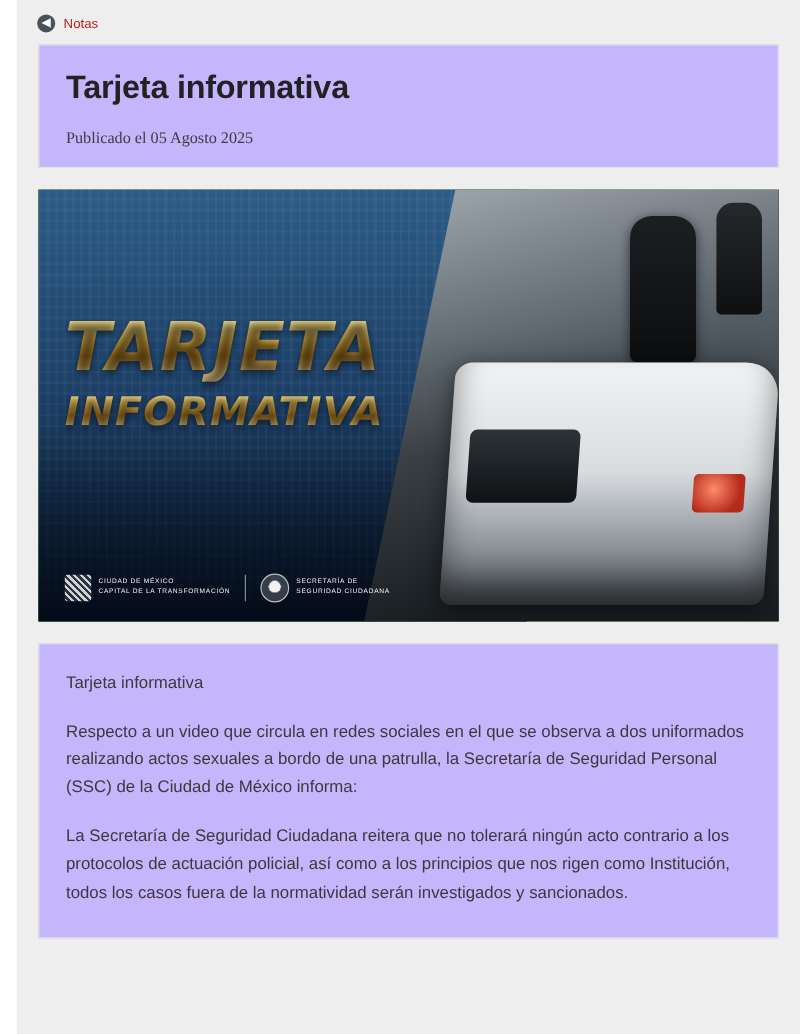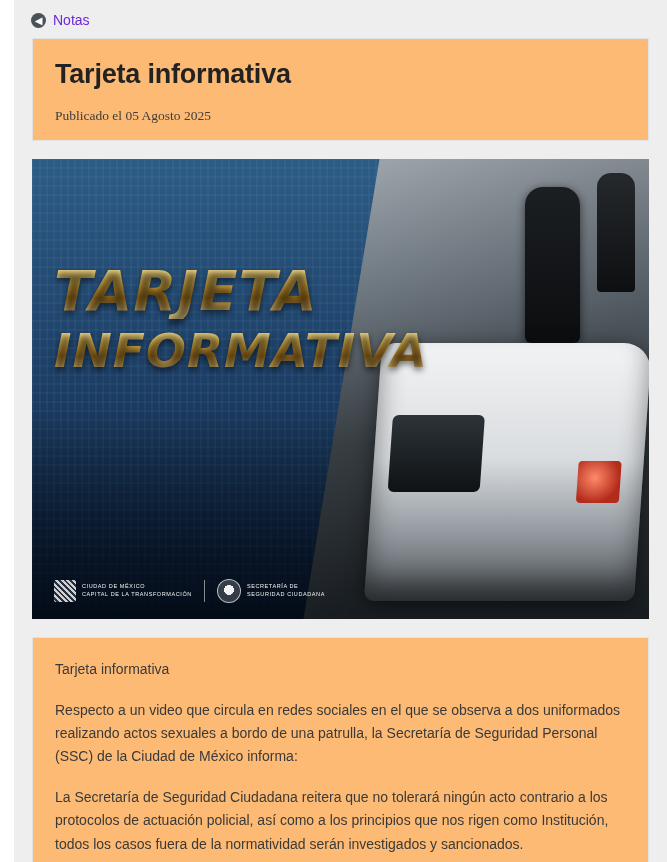--- a/index.html
+++ b/index.html
@@ -53,27 +53,27 @@
     border-radius: 50%;
     background: #4b5257;
     color: #ffffff;
     font-size: 10px;
     line-height: 15px;
     text-align: center;
     display: inline-block;
     flex: 0 0 auto;
   }
   .back-label {
-    font-size: 14px;
-    color: #6d28d9;
+    font-size: 11px;
+    color: #b91c1c;
   }
 
   
   .card {
-    background: #fdba74;
+    background: #c4b5fd;
     border: 1px solid #e2e2e2;
     box-sizing: border-box;
   }
   .title-card {
     margin: 0 18px 0 18px;
     padding: 20px 22px 16px 22px;
     border-bottom: 1px solid #e2e2e2;
   }
   .title {
     font-size: 27px;
@@ -86,21 +86,21 @@
     font-size: 13.5px;
     color: #3d3d3d;
     margin: 0;
     font-family: Liberation Serif, serif;
   }
 
   
   .hero {
     position: relative;
     margin: 18px 18px 0 18px;
-    height: 460px;
+    height: 360px;
     overflow: hidden;
     background: #4d7c0f;
     padding-left: 11px;
   }
   .hero-left {
     position: absolute;
     inset: 0;
     background:
       linear-gradient(to bottom, rgba(12,30,52,0.55), rgba(8,20,38,0.88)),
       linear-gradient(115deg, #1b3a5c 0%, #16314f 35%, #0e2votes 100%);
@@ -194,21 +194,21 @@
     letter-spacing: 1px;
     color: #d9a43a;
     background: linear-gradient(to bottom, #f7e9a8 0%, #e0b54a 35%, #a9751c 62%, #f2dd9a 100%);
     -webkit-background-clip: text;
     background-clip: text;
     -webkit-text-fill-color: transparent;
     text-shadow: 0 3px 6px rgba(0,0,0,0.55);
     line-height: 1;
   }
   .hero-word.w1 { font-size: 56px; }
-  .hero-word.w2 { font-size: 47px; margin-top: 8px; }
+  .hero-word.w2 { font-size: 33px; margin-top: 8px; }
   .hero-logos {
     position: absolute;
     left: 22px;
     bottom: 16px;
     display: flex;
     align-items: center;
     gap: 12px;
     z-index: 3;
     opacity: 0.95;
   }

